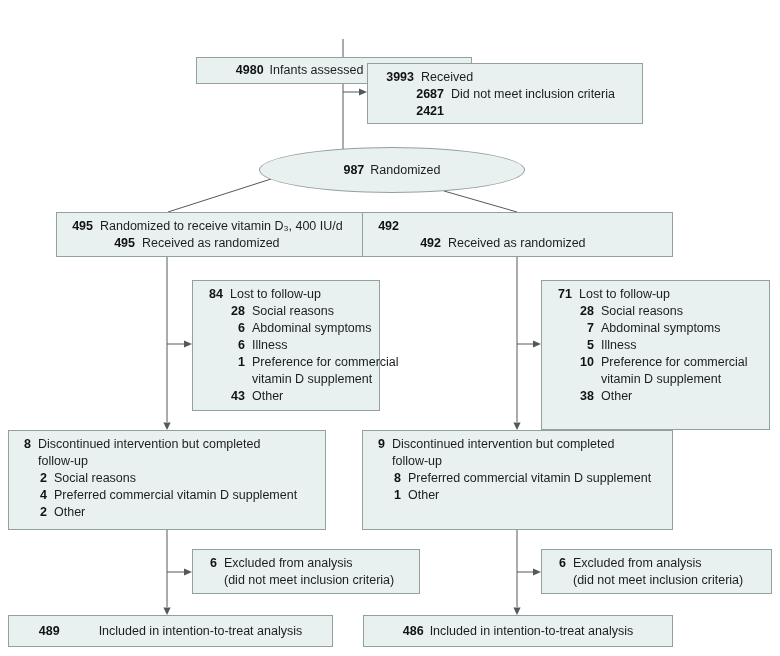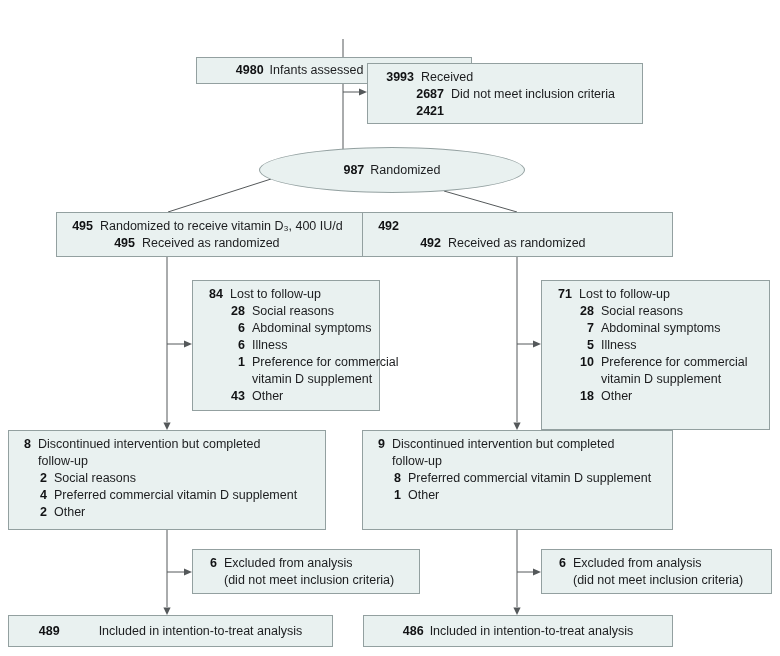--- a/index.html
+++ b/index.html
@@ -157,21 +157,21 @@
     </div>
     <div class="line l1">
       <span class="num">10</span>
       <span class="txt">Preference for commercial</span>
     </div>
     <div class="line l1">
       <span class="num"></span>
       <span class="txt">vitamin D supplement</span>
     </div>
     <div class="line l1">
-      <span class="num">18</span>
+      <span class="num">38</span>
       <span class="txt">Other</span>
     </div>
   </div>
 
   <div class="box" style="left:8px;top:430px;width:318px;height:100px;--w0:14px;--w1:30px;">
     <div class="line l0">
       <span class="num">8</span>
       <span class="txt">Discontinued intervention but completed</span>
     </div>
     <div class="line l0">

